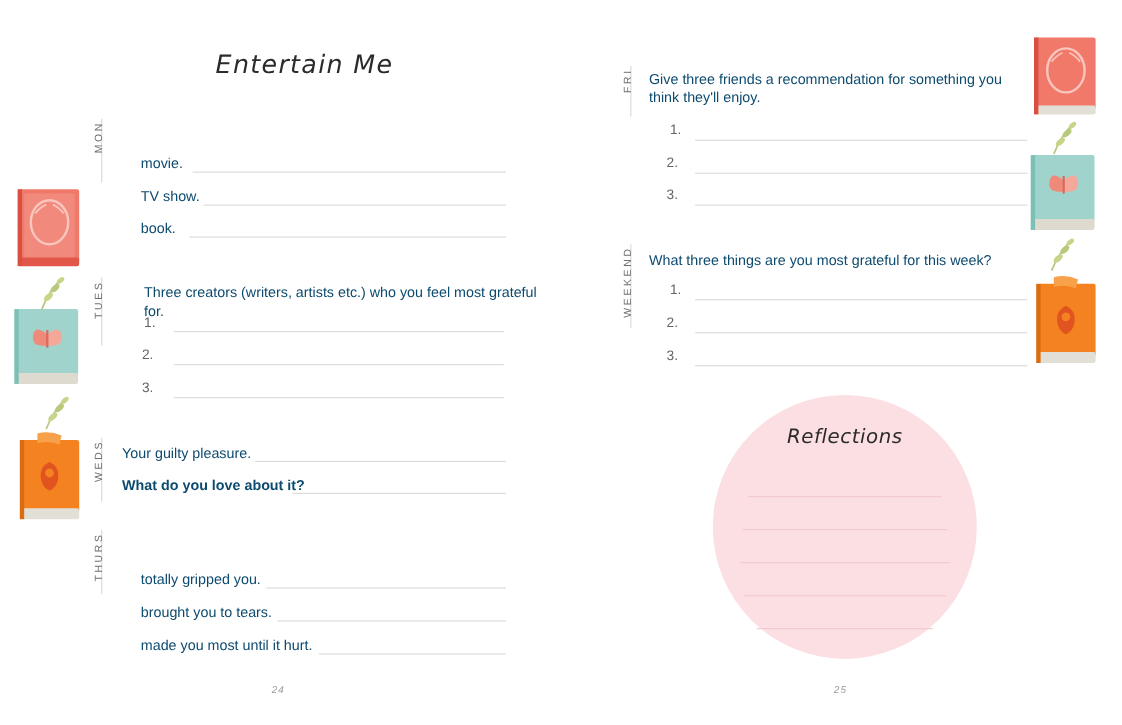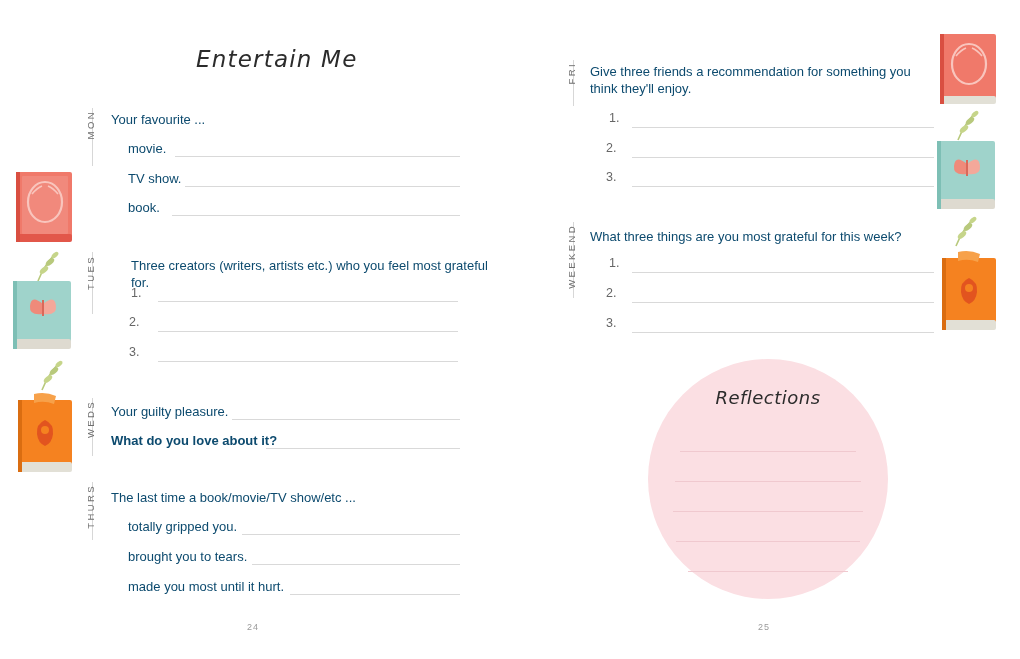--- a/index.html
+++ b/index.html
@@ -57,20 +57,21 @@
   .num {
     position: absolute;
     font-size: 12.5px;
     color: #666;
   }
   .pagenum {
     position: absolute;
     font-size: 9px;
     color: #9a9a9a;
     letter-spacing: 1px;
+    font-style: italic;
   }
 
   
   .dayline {
     position: absolute;
     width: 1px;
     background: #d7d7d7;
   }
 
   
@@ -155,21 +156,20 @@
       <path d="M31 30 q-9 4 -8 14 q1 9 8 12 q7 -3 8 -12 q1 -10 -8 -14 z" fill="#e2541f"></path>
       <circle cx="31" cy="40" r="4" fill="#f58220"></circle>
       <rect x="4" y="10" width="4" height="72" fill="#da6d11"></rect>
     </svg>
   </div>
 
   <div class="title">Entertain Me</div>
 
   <div class="dayline" style="left:92px; top:108px; height:58px;"></div>
   <div class="daytag" style="left:85px; top:110px;">MON</div>
-  <div class="prompt" style="left:111px; top:111px; width:340px;">Your favourite ...</div>
   <div class="prompt" style="left:128px; top:140px;">movie.</div>
   <div class="rule" style="left:175px; top:156px; width:285px;"></div>
   <div class="prompt" style="left:128px; top:170px;">TV show.</div>
   <div class="rule" style="left:185px; top:186px; width:275px;"></div>
   <div class="prompt" style="left:128px; top:199px;">book.</div>
   <div class="rule" style="left:172px; top:215px; width:288px;"></div>
 
   <div class="dayline" style="left:92px; top:252px; height:62px;"></div>
   <div class="daytag" style="left:85px; top:255px;">TUES</div>
   <div class="prompt" style="left:111px; top:257px; width:360px;margin-left:20px;">Three creators (writers, artists etc.) who you feel most grateful for.</div>
@@ -182,21 +182,20 @@
 
   <div class="dayline" style="left:92px; top:398px; height:58px;"></div>
   <div class="daytag" style="left:85px; top:400px;">WEDS</div>
   <div class="prompt" style="left:111px; top:403px; width:330px;">Your guilty pleasure.</div>
   <div class="rule" style="left:232px; top:419px; width:228px;"></div>
   <div class="prompt" style="left:111px; top:432px; width:330px;font-weight:bold;">What do you love about it?</div>
   <div class="rule" style="left:266px; top:448px; width:194px;"></div>
 
   <div class="dayline" style="left:92px; top:482px; height:58px;"></div>
   <div class="daytag" style="left:85px; top:484px;">THURS</div>
-  <div class="prompt" style="left:111px; top:489px; width:350px;">The last time a book/movie/TV show/etc ...</div>
   <div class="prompt" style="left:128px; top:518px;">totally gripped you.</div>
   <div class="rule" style="left:242px; top:534px; width:218px;"></div>
   <div class="prompt" style="left:128px; top:548px;">brought you to tears.</div>
   <div class="rule" style="left:252px; top:564px; width:208px;"></div>
   <div class="prompt" style="left:128px; top:578px;">made you most until it hurt.</div>
   <div class="rule" style="left:290px; top:594px; width:170px;"></div>
 
   <div class="pagenum" style="left:247px; top:622px;">24</div>
 
   <div class="book" style="left:938px; top:30px;">

